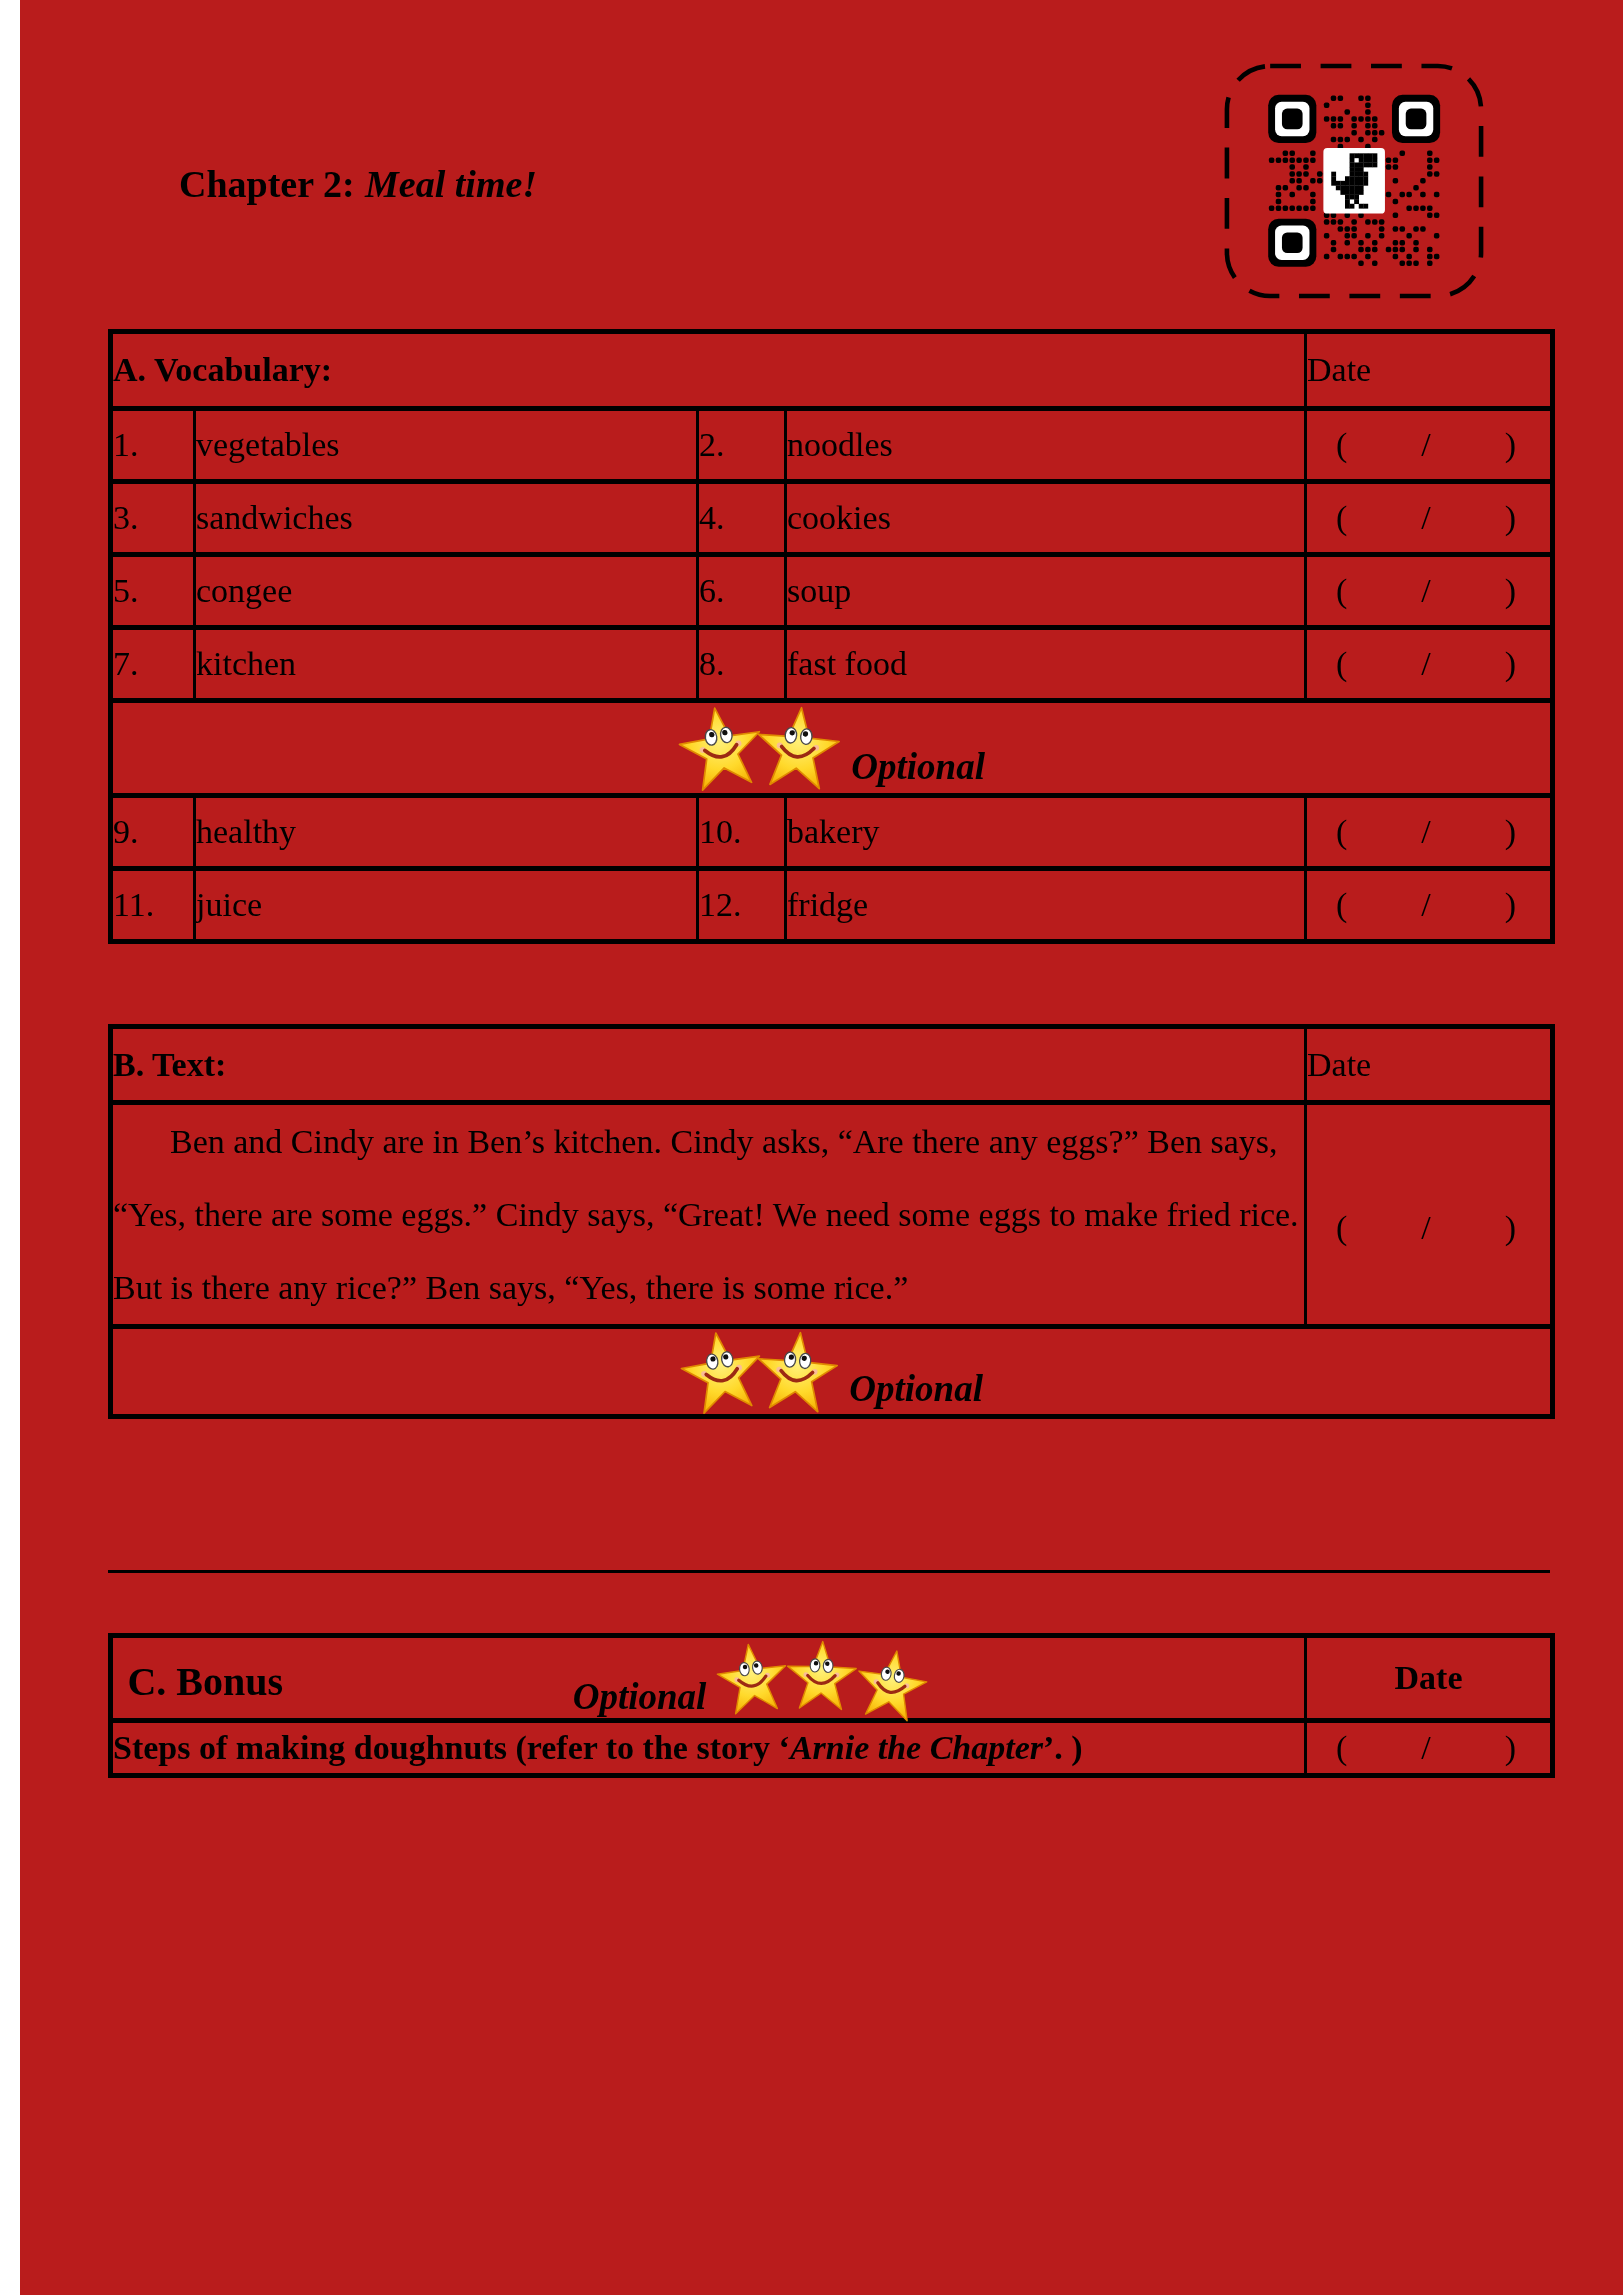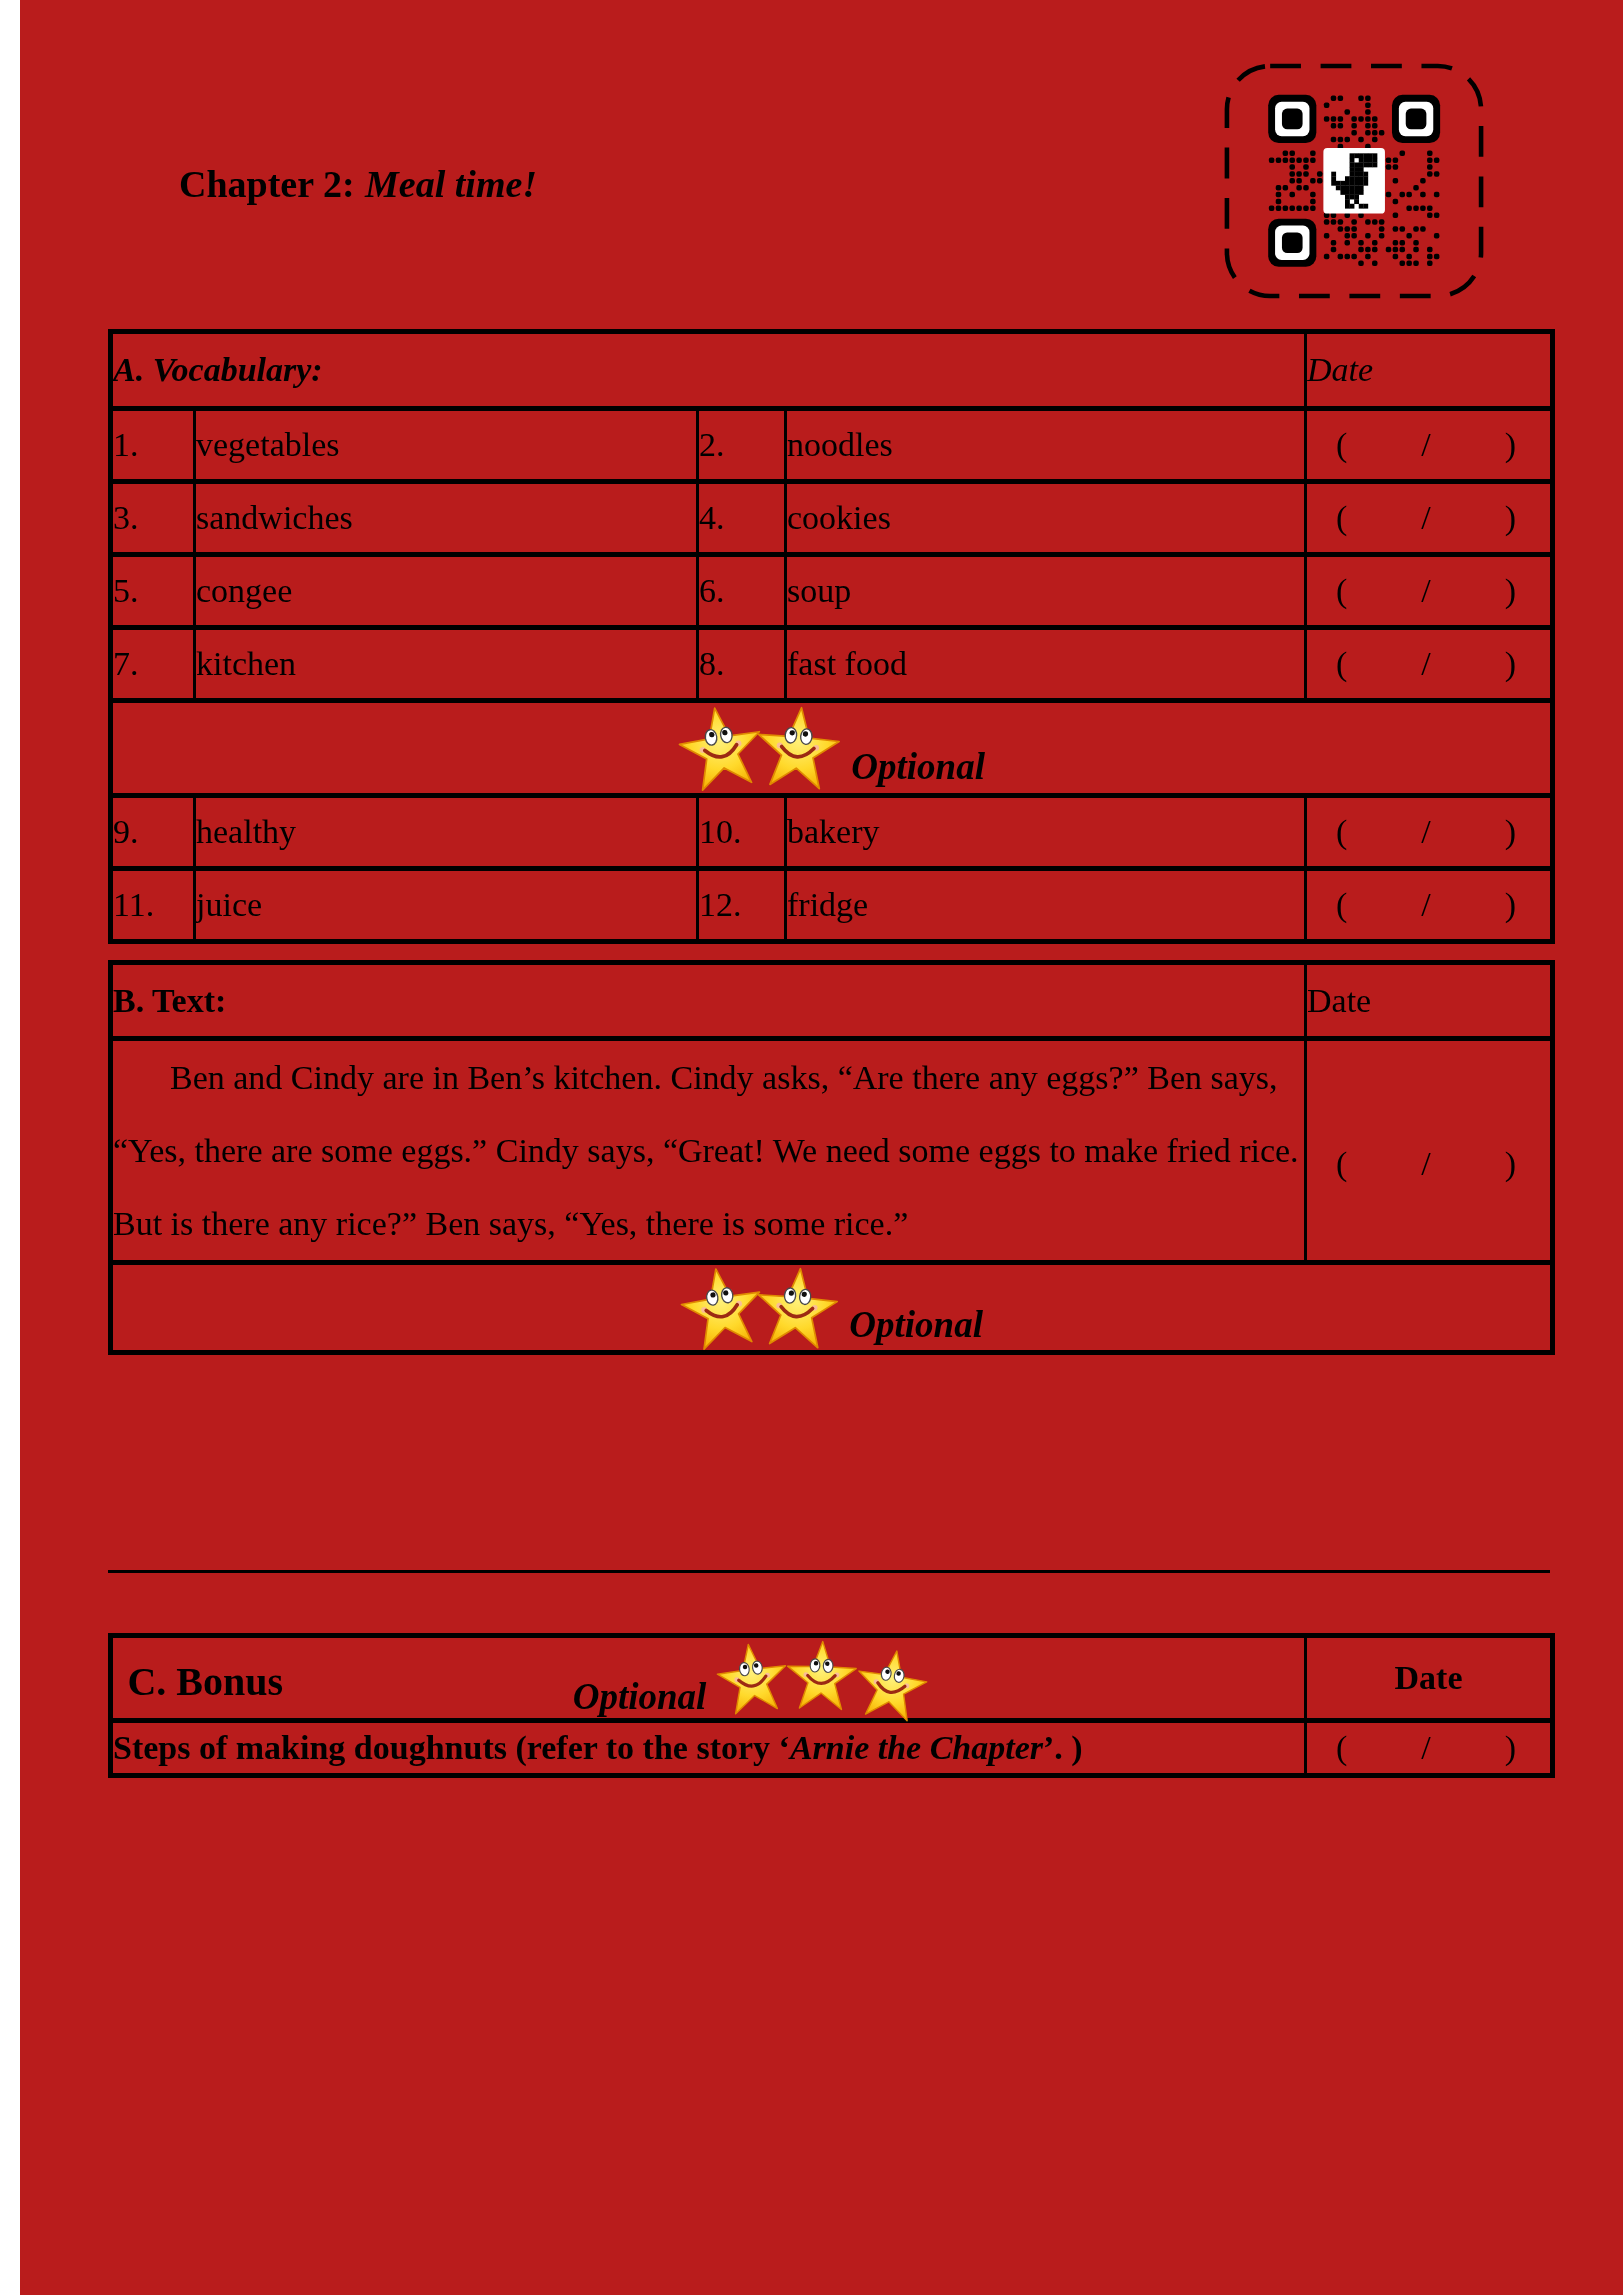--- a/index.html
+++ b/index.html
@@ -12,24 +12,24 @@
 
   
   #qrbox{position:absolute;left:1203px;top:62px;}
 
   
   table.tbl{border-collapse:collapse;table-layout:fixed;position:absolute;left:88px;width:1442px;
             border:5.9px solid #000;}
   table.tbl td{border:3.3px solid #000;border-top-width:5.9px;border-bottom-width:5.9px;
                padding:0;vertical-align:middle;font-size:34px;}
   #tableA{top:329px;}
-  #tableB{top:960px;border-radius:14px;}
+  #tableB{top:1024px;border-radius:14px;}
   #tableC{top:1633px;}
 
-  .r-head{height:77px;font-style:italic;}
+  .r-head{height:77px;}
   .r-word{height:73px;}
   .r-optA{height:95px;}
   .rB-head{height:76px;}
   .rB-par1{height:206px;}
   .rB-opt{height:90px;}
   .rB-par2{height:119px;}
   .rC-head{height:85px;}
   .rC-task{height:55px;}
 
   .cell-head{font-weight:bold;padding-left:17px;}

